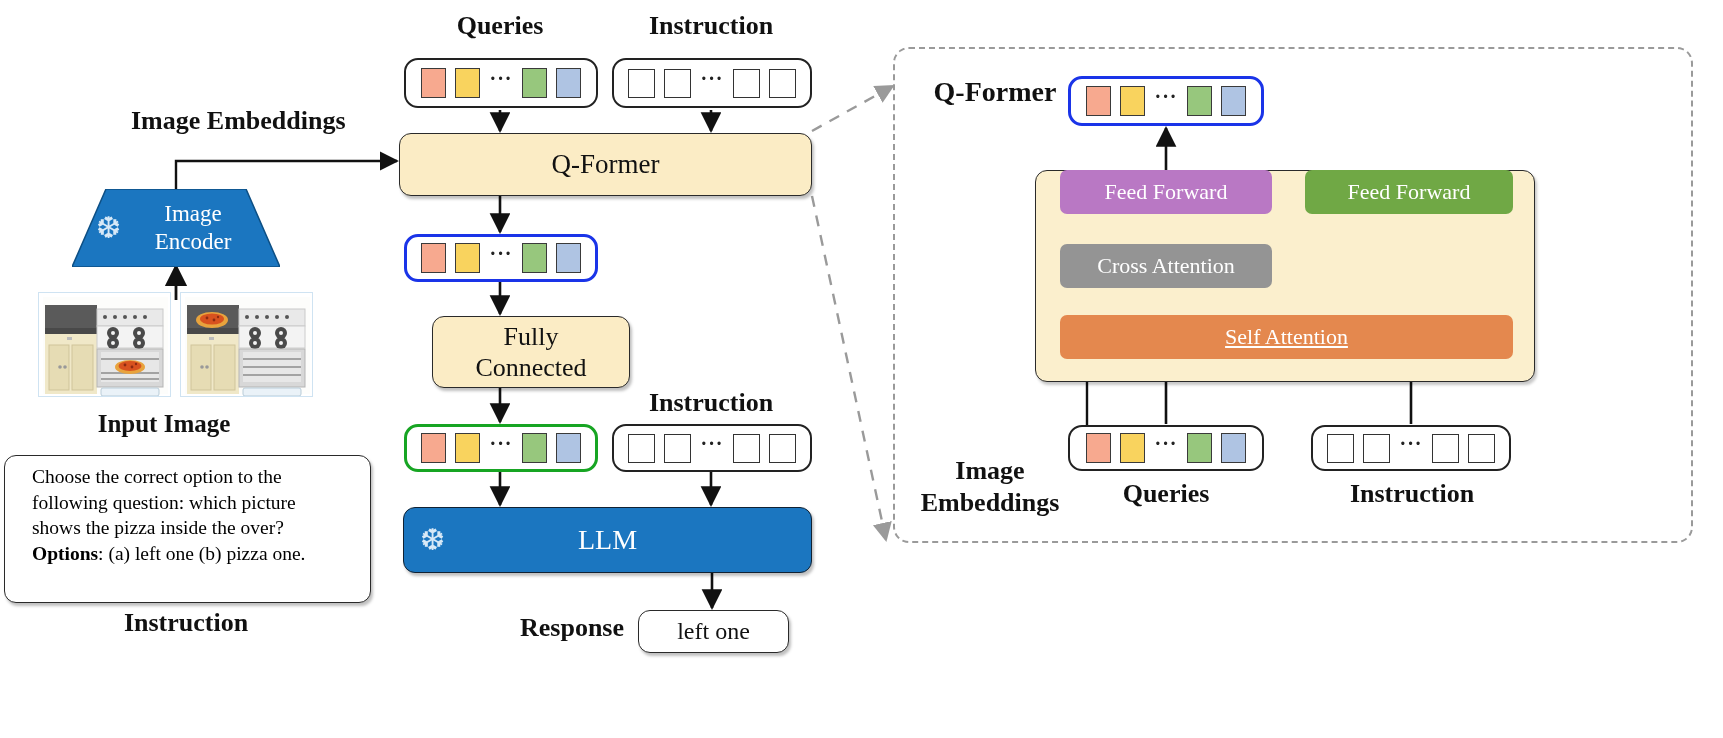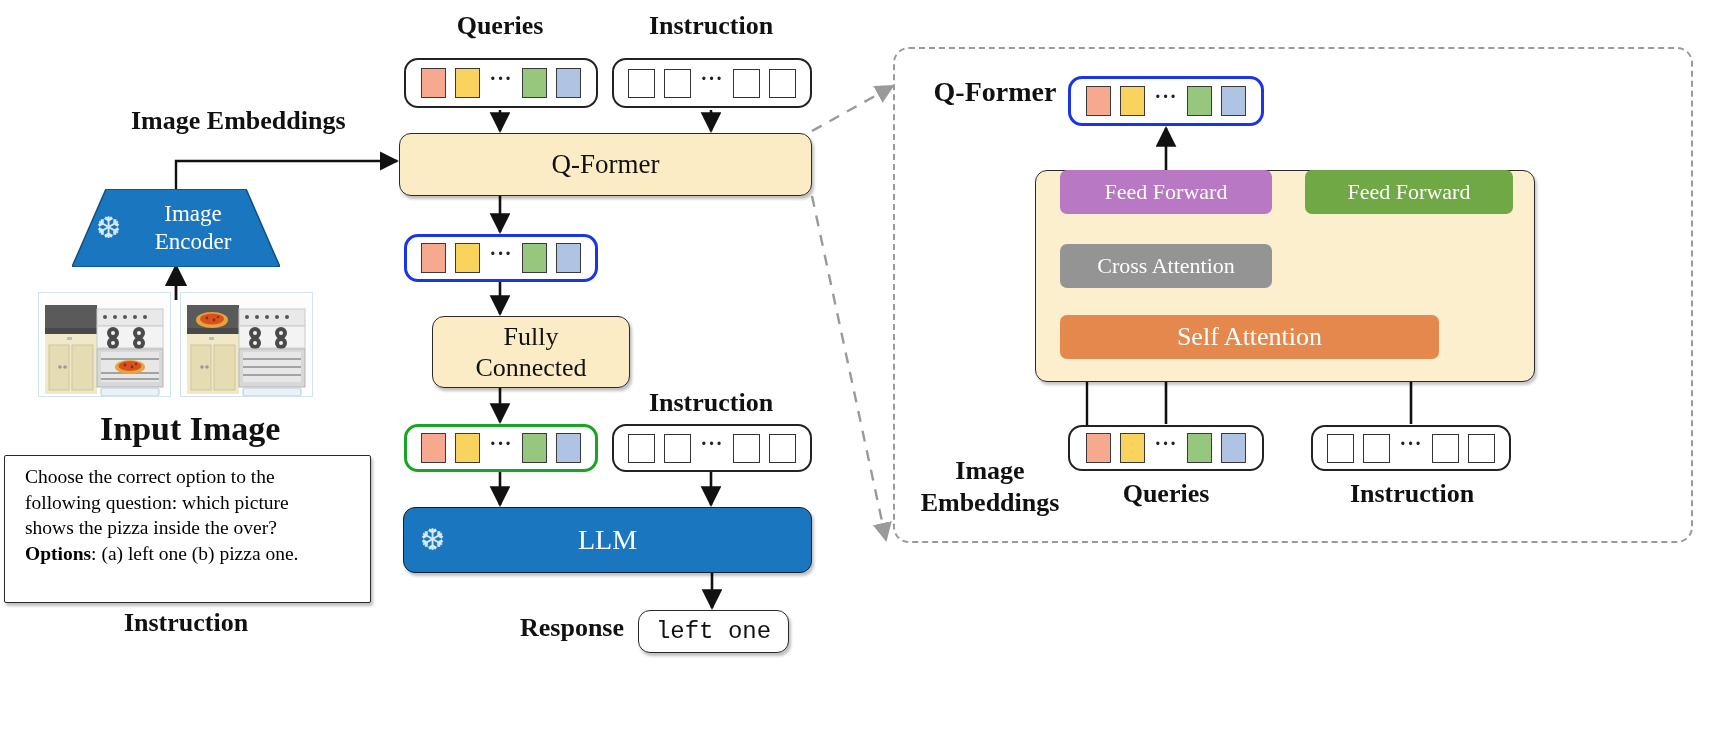--- a/index.html
+++ b/index.html
@@ -21,22 +21,22 @@
      border:1.8px solid #2a2a2a;border-radius:12px;text-align:center;
      box-shadow:2px 3px 3px rgba(0,0,0,.25);}
   .cream{background:#FBECC5;}
   .blueblk{background:#1B76C0;color:#fff;border-color:#123;}
   .inner-box{box-sizing:border-box;border:1.8px solid #2a2a2a;border-radius:12px;
       background:#FBEFCD;box-shadow:2px 3px 3px rgba(0,0,0,.22);}
   .sub{box-sizing:border-box;display:flex;align-items:center;justify-content:center;
       border-radius:7px;color:#fff;}
   .panel{box-sizing:border-box;border:2px dashed #9a9a9a;border-radius:16px;}
   .imgcard{box-sizing:border-box;border:1.5px solid #cfe3f2;background:#fff;overflow:hidden;}
-  .textbox{box-sizing:border-box;border:1.8px solid #2a2a2a;border-radius:2px;background:#fff;
-      box-shadow:2px 3px 3px rgba(0,0,0,.25);padding:8px 11px 6px 20px;}
+  .textbox{box-sizing:border-box;border:1.8px solid #2a2a2a;border-radius:12px;background:#fff;
+      box-shadow:2px 3px 3px rgba(0,0,0,.25);padding:8px 11px 6px 27px;}
   .textbox p{margin:0;font-size:19.5px;line-height:25.5px;color:#000;}
   svg.overlay{position:absolute;left:0;top:0;width:1723px;height:738px;pointer-events:none;}
 </style>
 </head>
 <body>
 
 <svg class="overlay">
   <defs>
     <marker id="ah" markerWidth="11" markerHeight="11" refX="7.2" refY="4" orient="auto">
       <path d="M0,0 L8,4 L0,8 Z" fill="#111"></path>
@@ -175,21 +175,21 @@
       </g>
     <rect x="58" y="56" width="66" height="38" fill="#d8d8d8" stroke="#b5b5b5"></rect>
     <rect x="62" y="59" width="58" height="30" fill="#e7e7e7"></rect>
     <line x1="62" y1="66" x2="120" y2="66" stroke="#8c8c8c" stroke-width="1.5"></line>
     <line x1="62" y1="74" x2="120" y2="74" stroke="#8c8c8c" stroke-width="1.5"></line>
     <line x1="62" y1="82" x2="120" y2="82" stroke="#8c8c8c" stroke-width="1.5"></line>
     <rect x="62" y="95" width="58" height="8" rx="2" fill="#eaf2f8" stroke="#b9ccd8"></rect>
   </svg>
 </div>
 
-<div class="abs bold-label" style="left:100px;top:410px;width:152px;font-size:34px;">Input Image</div>
+<div class="abs bold-label" style="left:88px;top:410px;width:152px;font-size:25px;">Input Image</div>
 
 <div class="abs textbox" style="left:4px;top:455px;width:367px;height:148px;">
   <p>Choose the correct option to the</p>
   <p>following question: which picture</p>
   <p>shows the pizza inside the over?</p>
   <p><b>Options</b><span>: (a) left one (b) pizza one.</span></p>
 </div>
 <div class="abs bold-label" style="left:100px;top:608px;width:172px;font-size:26px;">Instruction</div>
 
 <div class="abs bold-label" style="left:420px;top:11px;width:160px;font-size:26px;">Queries</div>
@@ -243,40 +243,40 @@
   <span class="tok empty"></span>
   <span class="tok empty"></span>
 </div>
 
 <div class="abs block blueblk" style="left:403px;top:507px;width:409px;height:66px;font-size:28px;">
   <span class="abs" style="left:16px;top:17px;font-size:30px;line-height:30px;color:#d8e9f7;">❆</span>
   <span>LLM</span>
 </div>
 
 <div class="abs bold-label" style="left:502px;top:613px;width:140px;font-size:26px;">Response</div>
-<div class="abs block" style="left:638px;top:610px;width:151px;height:43px;background:#fff;font-size:24px;color:#111;font-family:Liberation Mono, monospace;">left one</div>
+<div class="abs block" style="left:638px;top:610px;width:151px;height:43px;background:#fff;font-size:24px;color:#111;">left one</div>
 
 <div class="abs panel" style="left:893px;top:47px;width:800px;height:496px;"></div>
 
 <div class="abs bold-label" style="left:915px;top:76px;width:160px;font-size:28px;">Q-Former</div>
 
 <div class="abs token-strip blue" style="left:1068px;top:76px;width:196px;height:50px;">
   <span class="tok" style="background:#F7A98F;"></span>
   <span class="tok" style="background:#F9D35E;"></span>
   <span class="dots">···</span>
   <span class="tok" style="background:#97C77D;"></span>
   <span class="tok" style="background:#AFC4E3;"></span>
 </div>
 
 <div class="abs inner-box" style="left:1035px;top:170px;width:500px;height:212px;"></div>
 
 <div class="abs sub" style="left:1060px;top:170px;width:212px;height:44px;background:#B978C4;font-size:22px;">Feed Forward</div>
 <div class="abs sub" style="left:1305px;top:170px;width:208px;height:44px;background:#70A845;font-size:22px;">Feed Forward</div>
 <div class="abs sub" style="left:1060px;top:244px;width:212px;height:44px;background:#949494;font-size:22px;">Cross Attention</div>
-<div class="abs sub" style="left:1060px;top:315px;width:379px;height:44px;background:#E4884E;font-size:26px;">Self Attention</div>
+<div class="abs sub" style="left:1060px;top:315px;width:453px;height:44px;background:#E4884E;font-size:22px;text-decoration:underline;">Self Attention</div>
 
 <div class="abs token-strip" style="left:1068px;top:425px;width:196px;height:46px;">
   <span class="tok" style="background:#F7A98F;"></span>
   <span class="tok" style="background:#F9D35E;"></span>
   <span class="dots">···</span>
   <span class="tok" style="background:#97C77D;"></span>
   <span class="tok" style="background:#AFC4E3;"></span>
 </div>
 <div class="abs token-strip" style="left:1311px;top:425px;width:200px;height:46px;">
   <span class="tok empty"></span>

